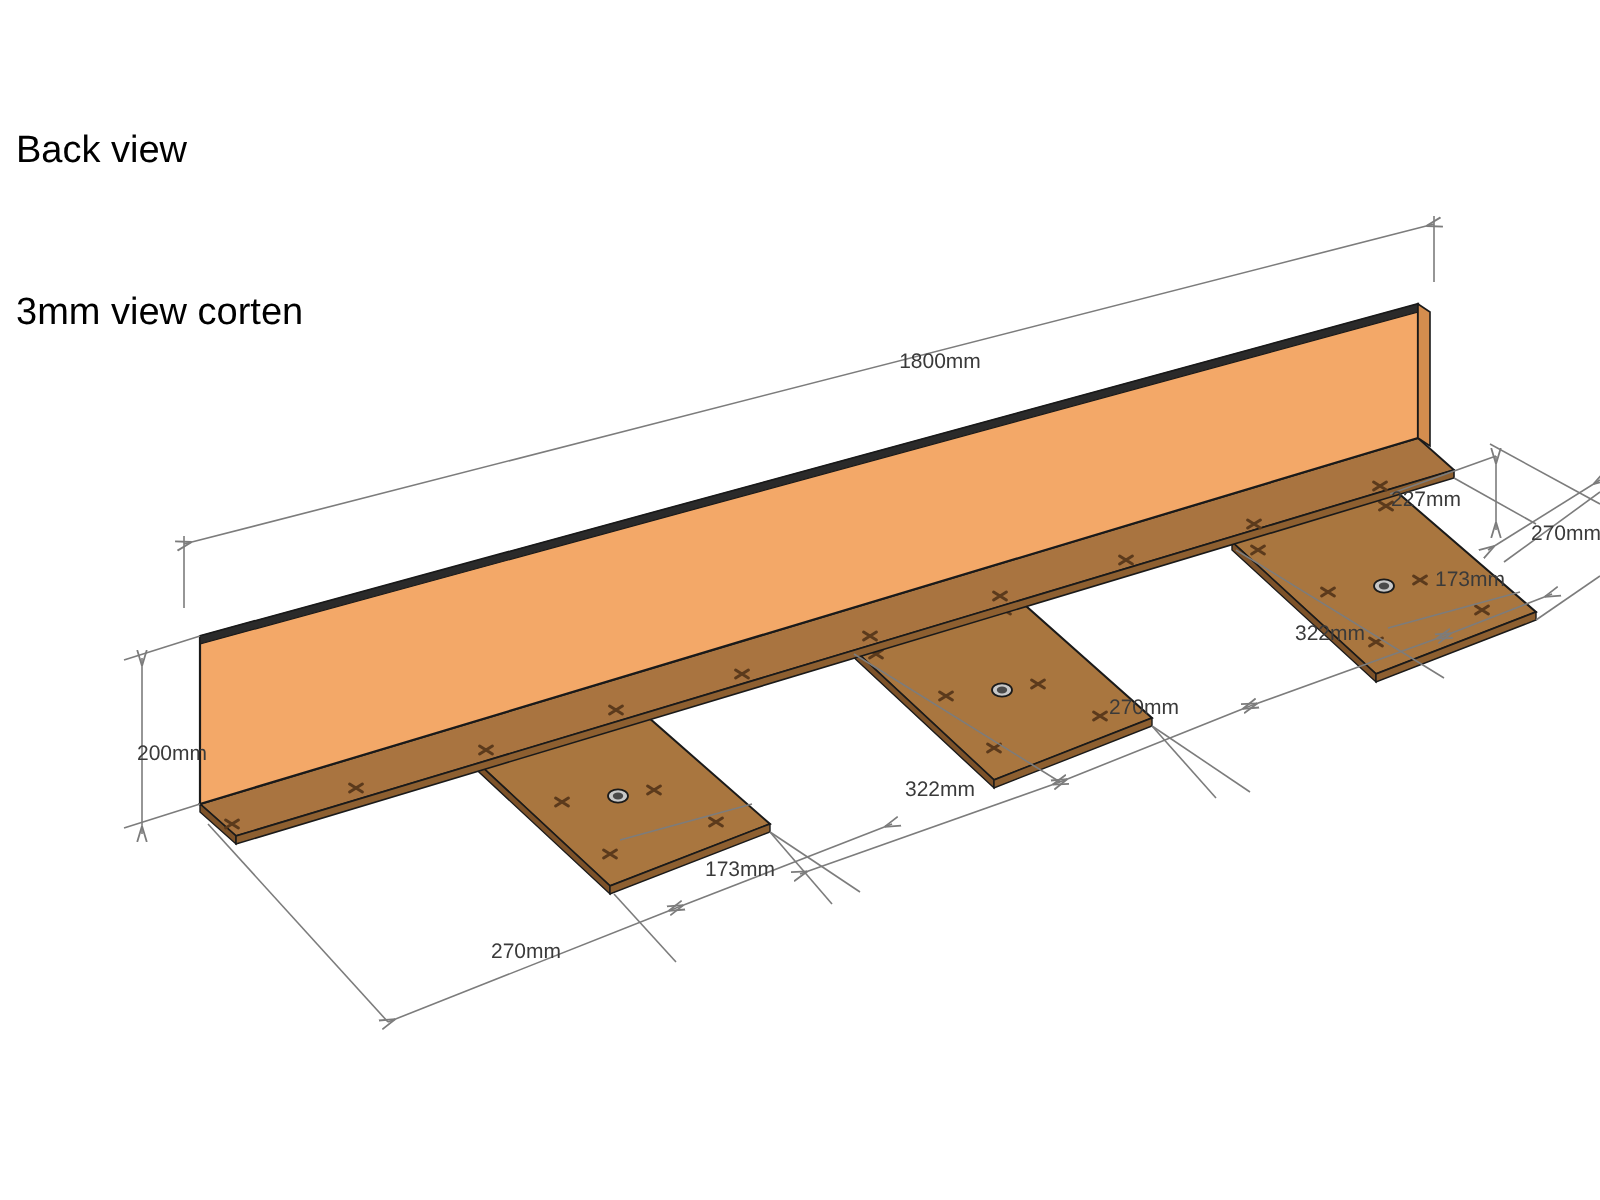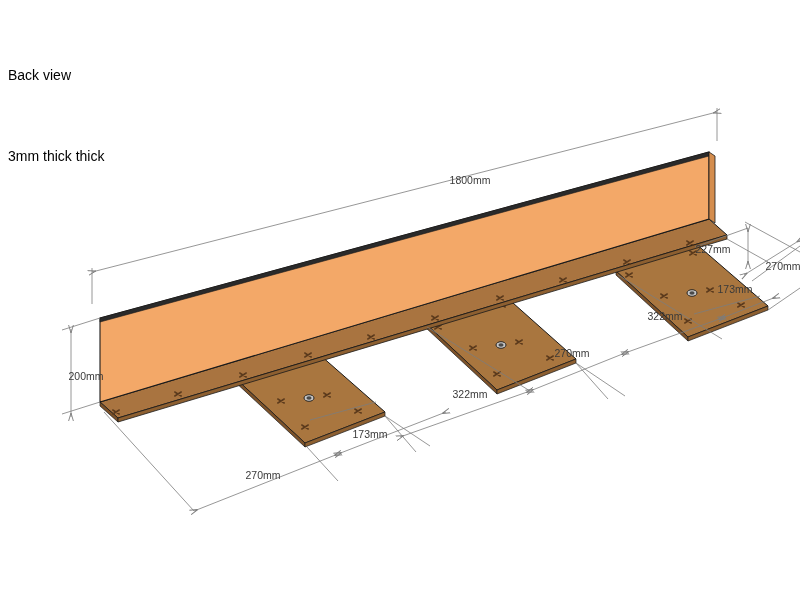--- a/index.html
+++ b/index.html
@@ -6,39 +6,39 @@
   body{
     width:800px;height:600px;
     background:#ffffff;
     font-family:"Liberation Sans", sans-serif;
     overflow:hidden;
     position:relative;
   }
   #stage{position:absolute;left:0;top:0;width:800px;height:600px;}
   .title-block{
     position:absolute;left:8px;top:8px;
-    font-size:14px;line-height:27px;color:#000000;
+    font-size:19px;line-height:27px;color:#000000;
     white-space:pre;
   }
   .title-line{display:block;}
   svg{display:block;position:absolute;left:0;top:0;}
   text.dim{
     font-family:"Liberation Sans", sans-serif;
     font-size:10.5px;
     fill:#3a3a3a;
   }
 </style>
 </head>
 <body>
 
 <div id="stage">
 
   <div class="title-block">
     <span class="title-line">Back view</span>
-    <span class="title-line">3mm thick thick</span>
+    <span class="title-line">3mm view corten</span>
   </div>
 
   <svg width="800" height="600" viewBox="0 0 800 600">
 
     <defs>
       <marker id="arrow-s" markerWidth="8" markerHeight="8" refX="4" refY="4" orient="auto" markerUnits="userSpaceOnUse">
         <path d="M0,4 L8,1.6 M0,4 L8,6.4" stroke="#7c7c7c" stroke-width="0.9" fill="none"></path>
       </marker>
       <marker id="arrow-e" markerWidth="8" markerHeight="8" refX="4" refY="4" orient="auto" markerUnits="userSpaceOnUse">
         <path d="M8,4 L0,1.6 M8,4 L0,6.4" stroke="#7c7c7c" stroke-width="0.9" fill="none"></path>

